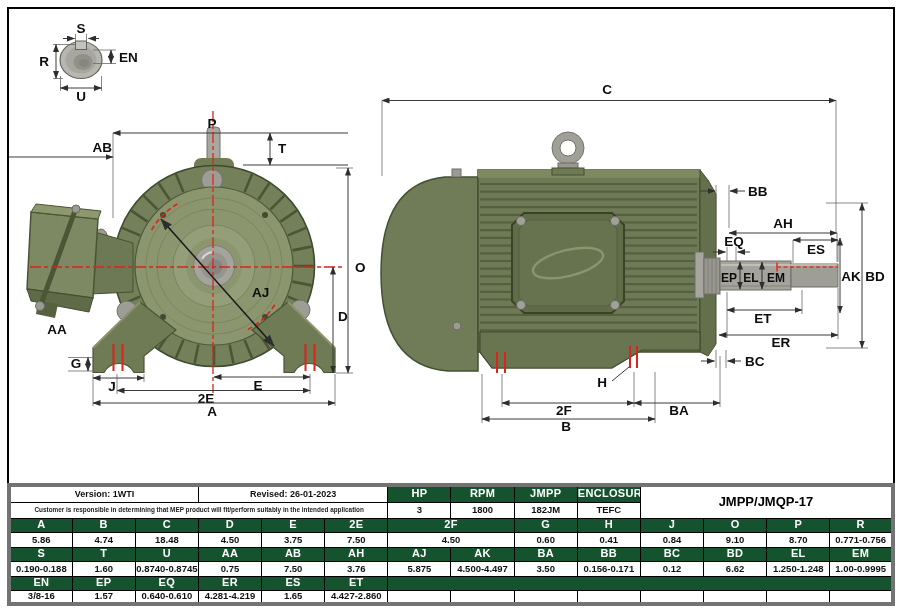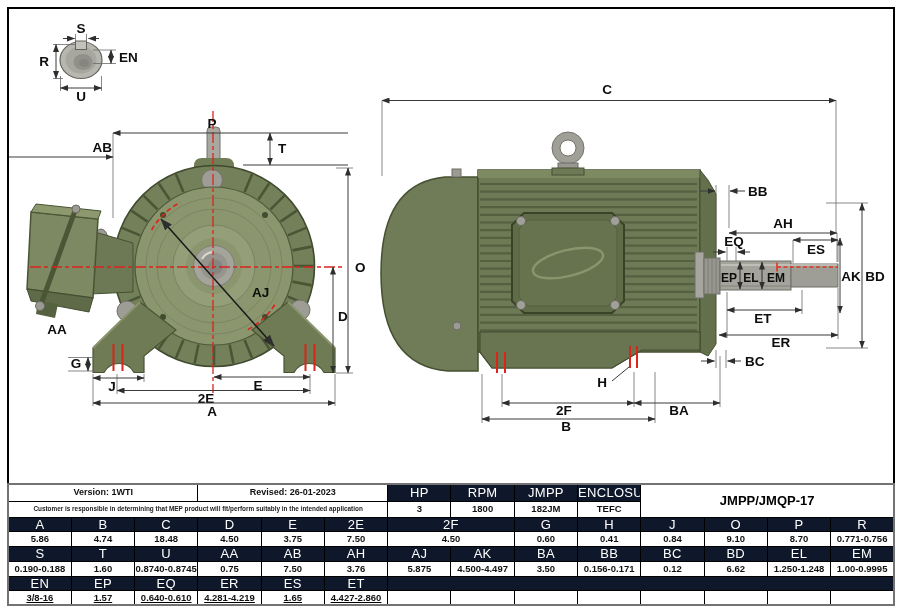--- a/index.html
+++ b/index.html
@@ -17,31 +17,31 @@
   .lbl-start{text-anchor:start;}
   .lbl-end{text-anchor:end;}
   .redline{stroke:#d9251b;stroke-width:1.3;stroke-dasharray:11 3 4 3;fill:none;}
   .redtick{stroke:#d9251b;stroke-width:2;fill:none;}
   .redarc{stroke:#d9251b;stroke-width:1.6;stroke-dasharray:5 3;fill:none;}
   #front-fins line{stroke:#4a5535;stroke-width:2.6;}
   #side-fins line{stroke:#546140;stroke-width:2.2;}
 
   
   #spec-table{position:absolute;left:7px;top:483px;width:888px;height:119px;
-      border-collapse:collapse;table-layout:fixed;border:2px solid #737373;background:#fff;}
+      border-collapse:collapse;table-layout:fixed;border:4px solid #737373;background:#fff;}
   #spec-table td,#spec-table th{border:1px solid #000;text-align:center;vertical-align:middle;
       padding:0;line-height:1.05;overflow:hidden;white-space:nowrap;
       font-family:"Liberation Sans",sans-serif;}
-  .hdr{background:#0f172a;color:#fff;font-weight:normal;font-size:13px;letter-spacing:.3px;}
+  .hdr{background:#14532d;color:#fff;font-weight:bold;font-size:11px;letter-spacing:.3px;}
   .val{font-weight:bold;font-size:9.5px;color:#111;}
   .meta{font-weight:bold;font-size:9px;color:#111;}
   .note{font-weight:600;font-size:6.4px;color:#222;}
   .model{font-weight:bold;font-size:13px;color:#000;}
   tr.r1{height:17px;} tr.r2{height:16px;} tr.r3{height:14px;} tr.r4{height:15px;}
-  tr.r5{height:14px;} tr.r6{height:15px;} tr.r7{height:14px;} tr.r8{height:14px;text-decoration:underline;}
+  tr.r5{height:14px;} tr.r6{height:15px;} tr.r7{height:14px;} tr.r8{height:14px;}
 </style>
 </head>
 <body>
 
 <div id="page">
   <div id="border-frame"></div>
 
   <svg id="drawing" viewBox="0 0 902 610" xmlns="http://www.w3.org/2000/svg">
     <defs>
       <marker id="ar" viewBox="0 0 8 6" markerWidth="8" markerHeight="6" refX="7.5" refY="3" orient="auto-start-reverse">

